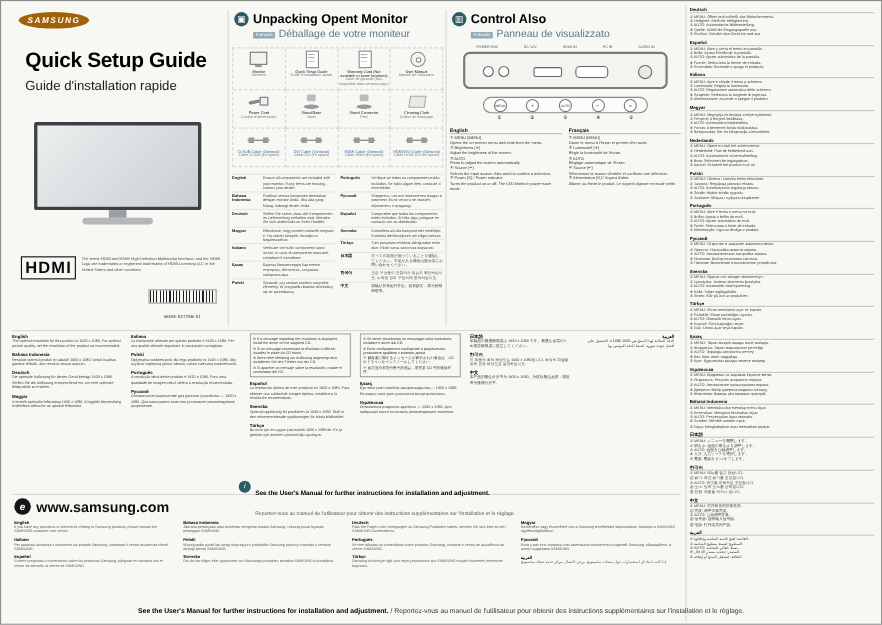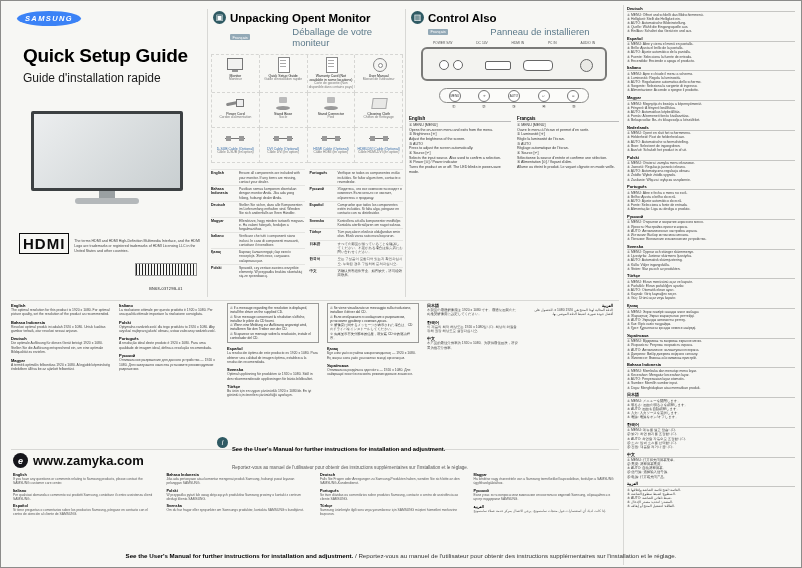--- a/index.html
+++ b/index.html
@@ -3,44 +3,44 @@
 <meta charset="utf-8">
 <style>
   html,body{margin:0;padding:0;background:#9a9a98;}
   .page{position:relative;width:802px;height:568px;background:#f7f7f4;overflow:hidden;
         font-family:"Liberation Sans",sans-serif;color:#222;border:1px solid #8c8c8a;box-sizing:border-box;}
   .vline{position:absolute;width:1px;background:#d8d8d5;}
   .hline{position:absolute;height:1px;background:#d8d8d5;}
 
   
   .cover{position:absolute;left:10px;top:8px;width:194px;height:290px;}
-  .logo{position:absolute;left:6px;top:2px;width:64px;height:15px;background:#3b82f6;border-radius:50%;
+  .logo{position:absolute;left:6px;top:2px;width:64px;height:15px;background:#a16207;border-radius:50%;
         display:flex;align-items:center;justify-content:center;}
   .logo span{color:#fff;font-size:7.5px;font-weight:bold;font-style:italic;letter-spacing:1.4px;}
   .title{position:absolute;left:12px;top:36px;font-size:19px;font-weight:bold;color:#000;letter-spacing:-0.3px;}
   .subtitle{position:absolute;left:12px;top:62px;font-size:12px;color:#1a1a1a;}
   .monitor-art{position:absolute;left:20px;top:102px;width:152px;}
   .scr{width:146px;height:74px;border:3px solid #3c4042;border-radius:2px;background:linear-gradient(135deg,#eceeef 0%,#c9cfd1 100%);}
   .neck{width:16px;height:7px;background:#9aa0a2;margin:0 auto;}
   .base{width:64px;height:6px;background:#b4b8ba;border-radius:3px;margin:0 auto;}
-  .hdmi-row{position:absolute;left:8px;top:224px;width:182px;display:flex;gap:5px;align-items:flex-end;}
+  .hdmi-row{position:absolute;left:8px;top:224px;width:182px;display:flex;gap:5px;align-items:flex-start;}
   .hdmi-logo{font-size:15px;font-weight:bold;letter-spacing:1px;color:#0c0c0c;border:1px solid #0c0c0c;padding:1px 3px;}
   .hdmi-note{flex:1;font-size:3.6px;line-height:1.35;color:#444;}
   .part-label{position:absolute;left:124px;top:254px;width:62px;text-align:center;}
   .barcode{height:11px;border:1px solid #999;background:repeating-linear-gradient(90deg,#222 0 1px,transparent 1px 3px);}
   .part-label span{font-size:3.8px;letter-spacing:.3px;color:#222;}
 
   
   .sec-head{display:flex;align-items:center;gap:4px;padding:2px 2px 0 2px;}
   .hicon{width:13px;height:13px;border-radius:50%;background:#2f5a63;color:#fff;font-size:8px;
          display:flex;align-items:center;justify-content:center;flex:0 0 auto;}
   .sec-title{font-size:11.5px;font-weight:bold;color:#000;}
   .sec-sub{display:flex;align-items:center;gap:3px;margin:2px 0 0 19px;}
   .tag{background:#93a9b6;color:#fff;font-size:4px;padding:0.5px 2.5px;border-radius:1px;}
-  .subtt{font-size:9.5px;color:#5c7a8a;margin-left:39px;}
+  .subtt{font-size:9.5px;color:#5c7a8a;}
 
   
   .unpack{position:absolute;left:210px;top:8px;width:192px;height:290px;}
   .grid{margin-top:6px;display:grid;grid-template-columns:repeat(4,1fr);border-top:1px dashed #d6d6d3;border-left:1px dashed #d6d6d3;}
   .cell{border-right:1px dashed #d6d6d3;border-bottom:1px dashed #d6d6d3;padding:2px 1px;text-align:center;min-height:30px;}
   .cap{display:block;font-size:3.5px;line-height:1.2;color:#222;}
   .cap.fr{color:#777;font-size:3.3px;}
   .cell.blue .cap.en{color:#3a6ea8;}
   .ic{display:block;width:22px;height:16px;margin:0 auto 1px auto;position:relative;}
   .ic-monitor::before{content:"";position:absolute;left:3px;right:3px;top:1px;height:10px;border:1px solid #777;background:#f2f2f0;}
@@ -323,21 +323,21 @@
     </div>
   </section>
 
   <section class="control">
     <div class="sec-head">
       <span class="hicon">▥</span>
       <span class="sec-title">Control Also</span>
     </div>
     <div class="sec-sub">
       <span class="tag">Français</span>
-      <span class="subtt">Panneau de installieren</span>
+      <span class="subtt">Panneau de visualizzato</span>
     </div>
 
     <div class="diagram">
       <div class="plabels">
 
           <span>POWER S/W</span>
 
           <span>DC 14V</span>
 
           <span>HDMI IN</span>
@@ -701,21 +701,21 @@
     <span class="micon">i</span>
     <span>
       <span class="mn-en">See the User's Manual for further instructions for installation and adjustment.</span><br>
       <span class="mn-fr">Reportez-vous au manuel de l'utilisateur pour obtenir des instructions supplémentaires sur l'installation et le réglage.</span>
     </span>
   </div>
 
   <div class="footer">
     <div class="site-row">
       <span class="globe">e</span>
-      <span class="site">www.zamyka.com</span>
+      <span class="site">www.samsung.com</span>
     </div>
     <div class="contacts">
 
         <div>
           <div class="clang2">English</div>
           <div class="ctext2">If you have any questions or comments relating to Samsung products, please contact the SAMSUNG customer care center.</div>
         </div>
 
         <div>
           <div class="clang2">Bahasa Indonesia</div>

